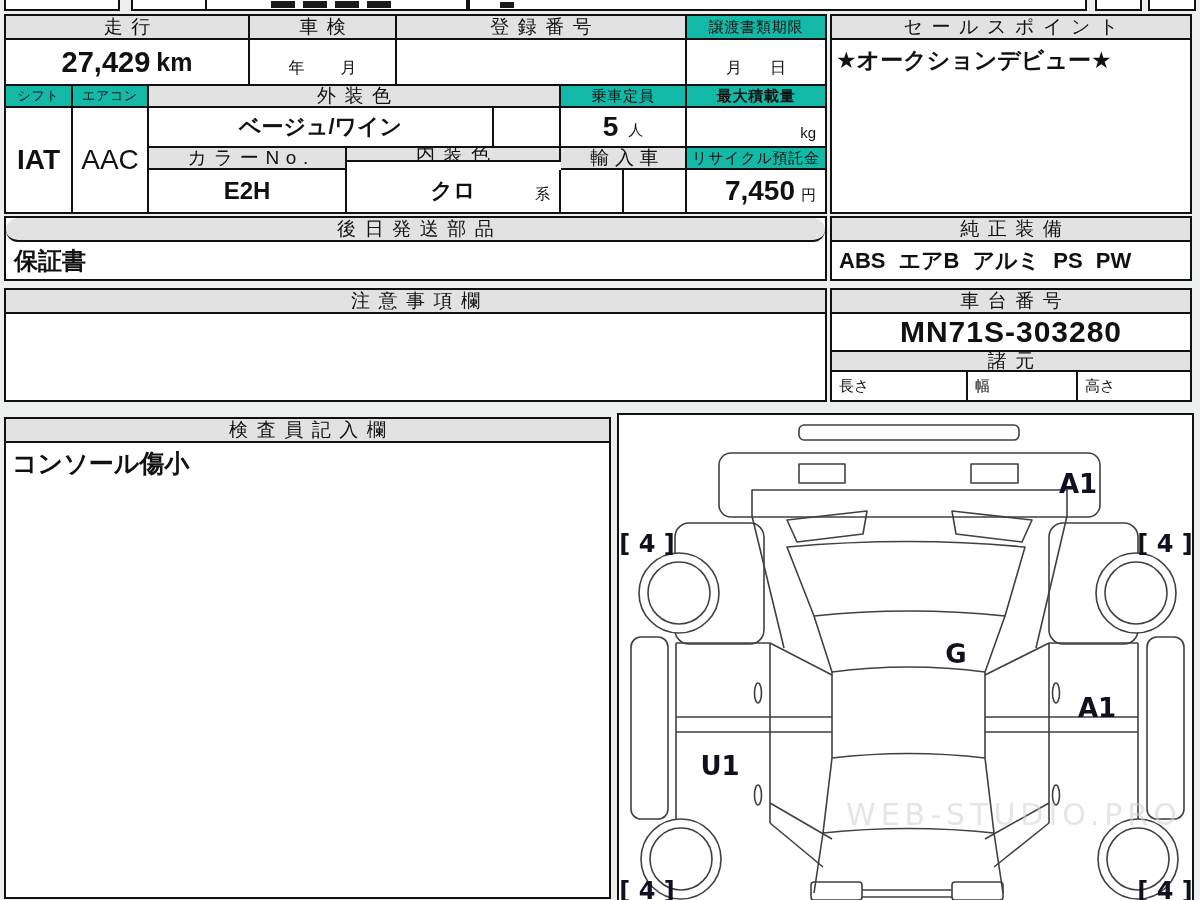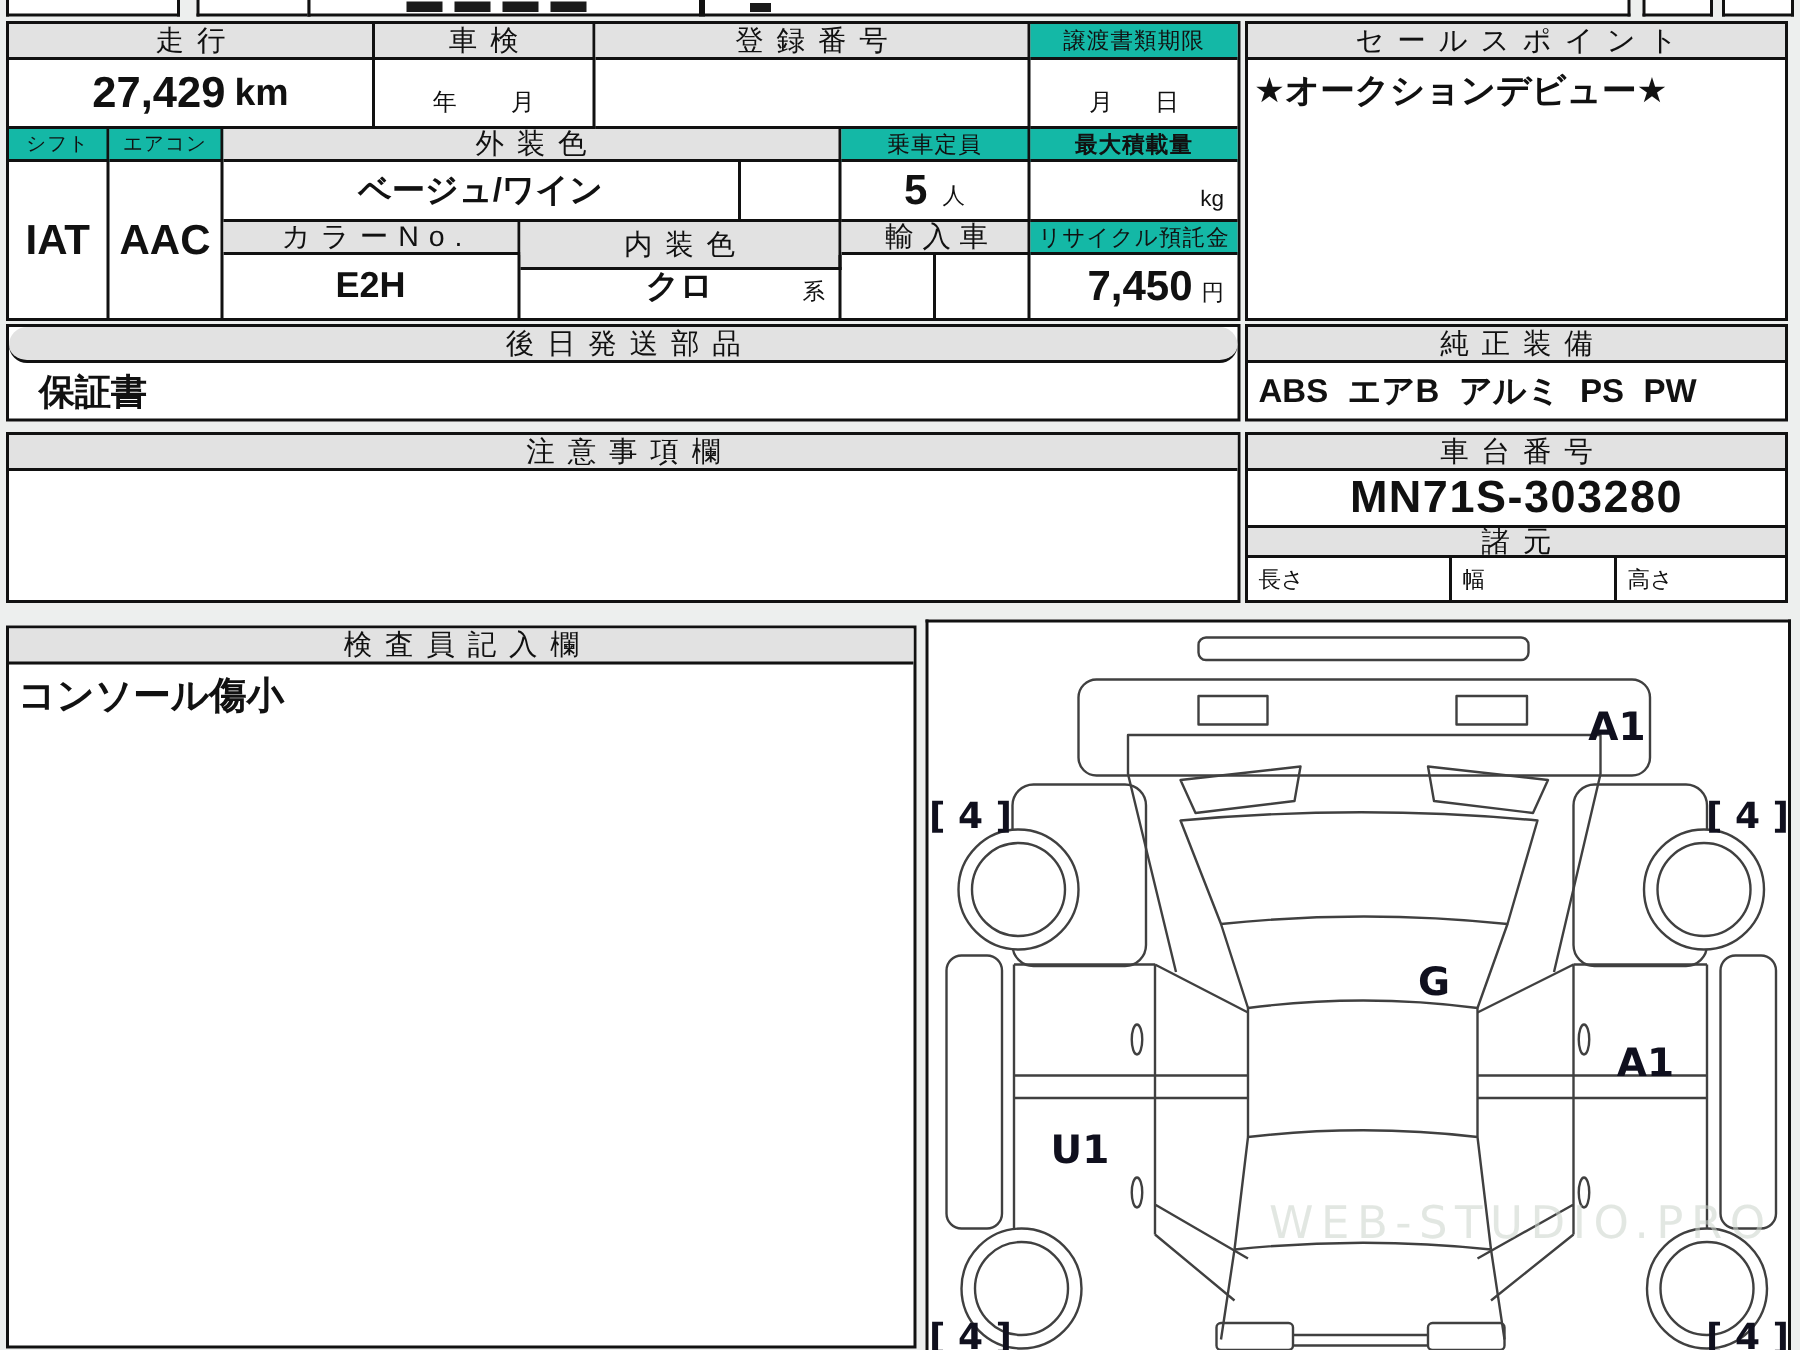--- a/index.html
+++ b/index.html
@@ -66,32 +66,32 @@
       <span>日</span>
   </div>
 
   <div class="cell hdr-tight br bb" style="left:0;top:70px;width:67px;height:22px;font-size:13px;">シフト</div>
   <div class="cell hdr-tight br bb" style="left:67px;top:70px;width:76px;height:22px;font-size:13px;">エアコン</div>
   <div class="cell hdr br bb" style="left:143px;top:70px;width:412px;height:22px;">外装色</div>
   <div class="cell hdr-tight br bb" style="left:555px;top:70px;width:126px;height:22px;">乗車定員</div>
   <div class="cell hdr-tight bb" style="left:681px;top:70px;width:138px;height:22px;font-weight:bold;">最大積載量</div>
 
   <div class="cell br" style="left:0;top:92px;width:67px;height:104px;font-weight:bold;font-size:28px;">IAT</div>
-  <div class="cell br" style="left:67px;top:92px;width:76px;height:104px;font-weight:bold;font-size:28px;">AAC</div>
+  <div class="cell br" style="left:67px;top:92px;width:76px;height:104px;font-weight:normal;font-size:28px;">AAC</div>
 
   <div class="cell br bb mid" style="left:143px;top:92px;width:345px;height:40px;">ベージュ/ワイン</div>
   <div class="cell br bb" style="left:488px;top:92px;width:67px;height:40px;"></div>
   <div class="cell br bb" style="left:555px;top:92px;width:126px;height:40px;gap:10px;">
     <span style="font-weight:bold;font-size:28px;">5</span>
       <span class="unit" style="align-self:flex-end;padding-bottom:6px;">人</span>
   </div>
   <div class="cell bb right-al bottomed unit" style="left:681px;top:92px;width:138px;height:40px;">kg</div>
 
   <div class="cell hdr br bb" style="left:143px;top:132px;width:198px;height:22px;letter-spacing:.35em;">カラーNo.</div>
-  <div class="cell hdr br bb" style="left:341px;top:132px;width:214px;height:32px;">内装色</div>
+  <div class="cell hdr br bb" style="left:341px;top:132px;width:214px;height:14px;">内装色</div>
   <div class="cell hdr br bb" style="left:555px;top:132px;width:126px;height:22px;letter-spacing:.3em;">輸入車</div>
   <div class="cell hdr-tight bb" style="left:681px;top:132px;width:138px;height:22px;">リサイクル預託金</div>
 
   <div class="cell br" style="left:143px;top:154px;width:198px;height:42px;font-weight:bold;font-size:24px;">E2H</div>
   <div class="cell br" style="left:341px;top:154px;width:214px;height:42px;">
     <span class="mid">クロ</span>
     <span class="unit" style="position:absolute;right:9px;bottom:8px;">系</span>
   </div>
   <div class="cell br" style="left:555px;top:154px;width:63px;height:42px;"></div>
   <div class="cell br" style="left:618px;top:154px;width:63px;height:42px;"></div>
@@ -101,21 +101,21 @@
   </div>
 </div>
 
 <div class="box" style="left:830px;top:14px;width:362px;height:200px;">
   <div class="cell hdr bb" style="left:0;top:0;width:358px;height:24px;">セールスポイント</div>
   <div style="position:absolute;left:0;top:24px;width:370px;height:172px;padding:5px 4px;box-sizing:border-box;font-weight:bold;font-size:23px;">★オークションデビュー★</div>
 </div>
 
 <div class="box" style="left:4px;top:216px;width:823px;height:65px;">
   <div class="cell hdr bb" style="left:0;top:0;width:819px;height:24px;border-radius:12px;">後日発送部品</div>
-  <div class="cell left-al" style="left:0;top:24px;width:874px;height:37px;font-weight:bold;font-size:24px;padding-left:20px;">保証書</div>
+  <div class="cell left-al" style="left:0;top:24px;width:874px;height:37px;font-weight:bold;font-size:24px;padding-left:8px;">保証書</div>
 </div>
 
 <div class="box" style="left:830px;top:216px;width:362px;height:65px;text-align:center;">
   <div class="cell hdr bb" style="left:0;top:0;width:358px;height:24px;">純正装備</div>
   <div class="cell left-al" style="left:0;top:24px;width:358px;height:37px;font-weight:bold;font-size:22px;word-spacing:7px;">ABS エアB アルミ PS PW</div>
 </div>
 
 <div class="box" style="left:4px;top:288px;width:823px;height:114px;">
   <div class="cell hdr bb" style="left:0;top:0;width:819px;height:24px;">注意事項欄</div>
   <div class="cell left-al" style="left:0;top:24px;width:819px;height:86px;"></div>

